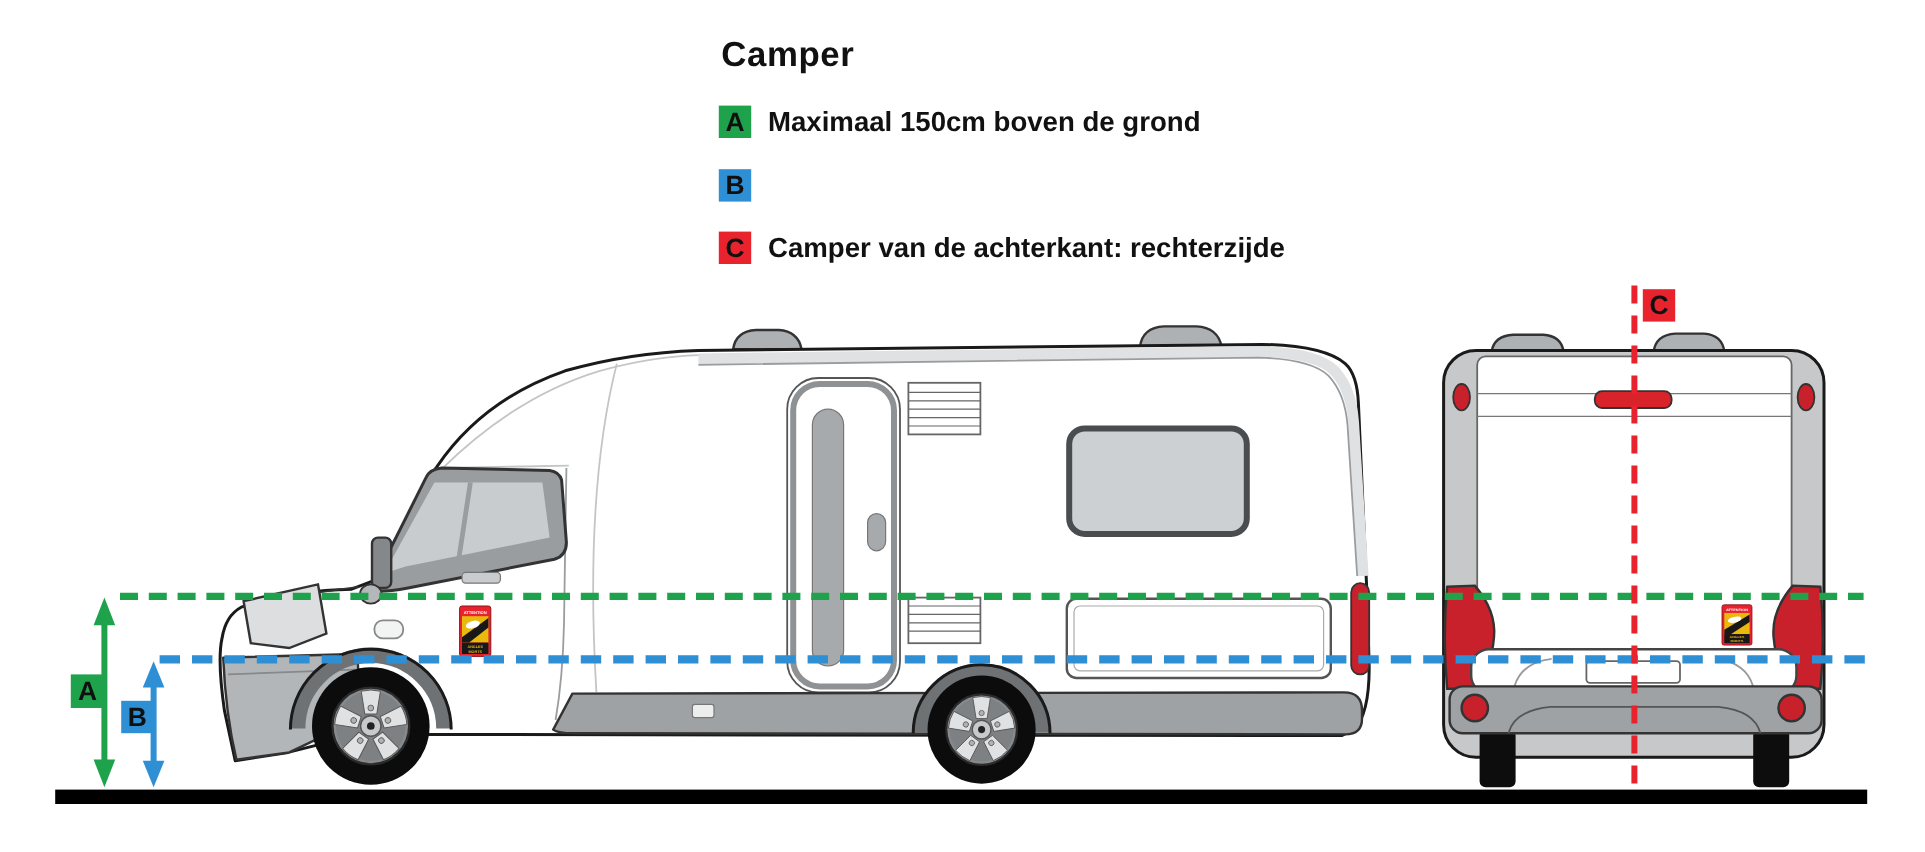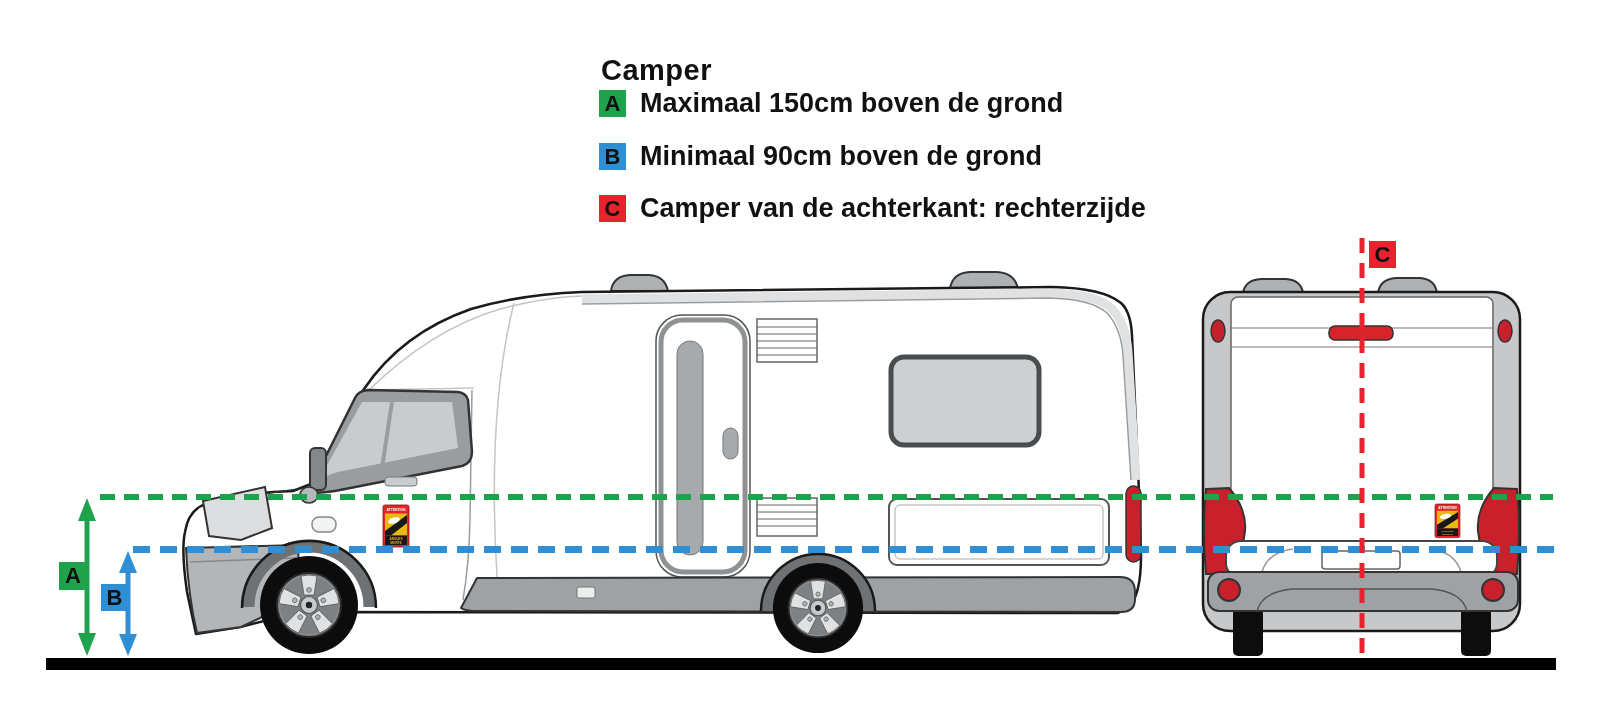--- a/index.html
+++ b/index.html
@@ -6,34 +6,33 @@
     --green:#1fa24c; --blue:#2e8fd5; --red:#e8232e; --tail_red:#c9212b;
     --ink:#1a1a1a; --ground_black:#000000;
   }
   html,body{margin:0;padding:0;background:#fff;}
   body{font-family:"Liberation Sans", sans-serif;}
   .stage{position:relative;width:1604px;height:710px;background:#fff;overflow:hidden;}
   .stage svg{position:absolute;left:0;top:0;}
   .legend-title{
     position:absolute;left:601px;top:30px;font-size:29px;font-weight:bold;color:#111;
     letter-spacing:0.5px;
-    margin-top:24px;
   }
   .legend-row{position:absolute;left:599px;display:flex;align-items:center;gap:14px;}
   .legend-row.row-a{top:88px;}
   .legend-row.row-b{top:141px;}
   .legend-row.row-c{top:193px;}
   .sq{
     width:27px;height:27px;display:flex;align-items:center;justify-content:center;
     font-size:22px;font-weight:bold;color:#101010;flex:0 0 auto;
   }
   .sq-a{background:var(--green);}
   .sq-b{background:var(--blue);}
   .sq-c{background:var(--red);}
-  .legend-text{font-size:27px;font-weight:bold;color:#111;white-space:nowrap;}
+  .legend-text{font-size:23px;font-weight:bold;color:#111;white-space:nowrap;}
   .marker{
     position:absolute;display:flex;align-items:center;justify-content:center;
     font-size:22px;font-weight:bold;color:#101010;
   }
   .marker-a{left:59px;top:562px;width:28px;height:28px;background:var(--green);}
   .marker-b{left:101px;top:584px;width:27px;height:27px;background:var(--blue);}
   .marker-c{left:1369px;top:241px;width:27px;height:27px;background:var(--red);}
   
   .outline{stroke:var(--ink);stroke-width:2.5;fill:none;}
   .body-fill{fill:#ffffff;stroke:var(--ink);stroke-width:2.5;stroke-linejoin:round;}
@@ -228,21 +227,20 @@
 </svg>
 
   <div class="legend-title">Camper</div>
 
   <div class="legend-row row-a">
     <span class="sq sq-a">A</span>
     <span class="legend-text">Maximaal 150cm boven de grond</span>
   </div>
   <div class="legend-row row-b">
     <span class="sq sq-b">B</span>
-    <span class="legend-text">Minimaal 90cm boven de grond</span>
   </div>
   <div class="legend-row row-c">
     <span class="sq sq-c">C</span>
     <span class="legend-text">Camper van de achterkant: rechterzijde</span>
   </div>
 
   <div class="marker marker-a">A</div>
   <div class="marker marker-b">B</div>
   <div class="marker marker-c">C</div>
 

